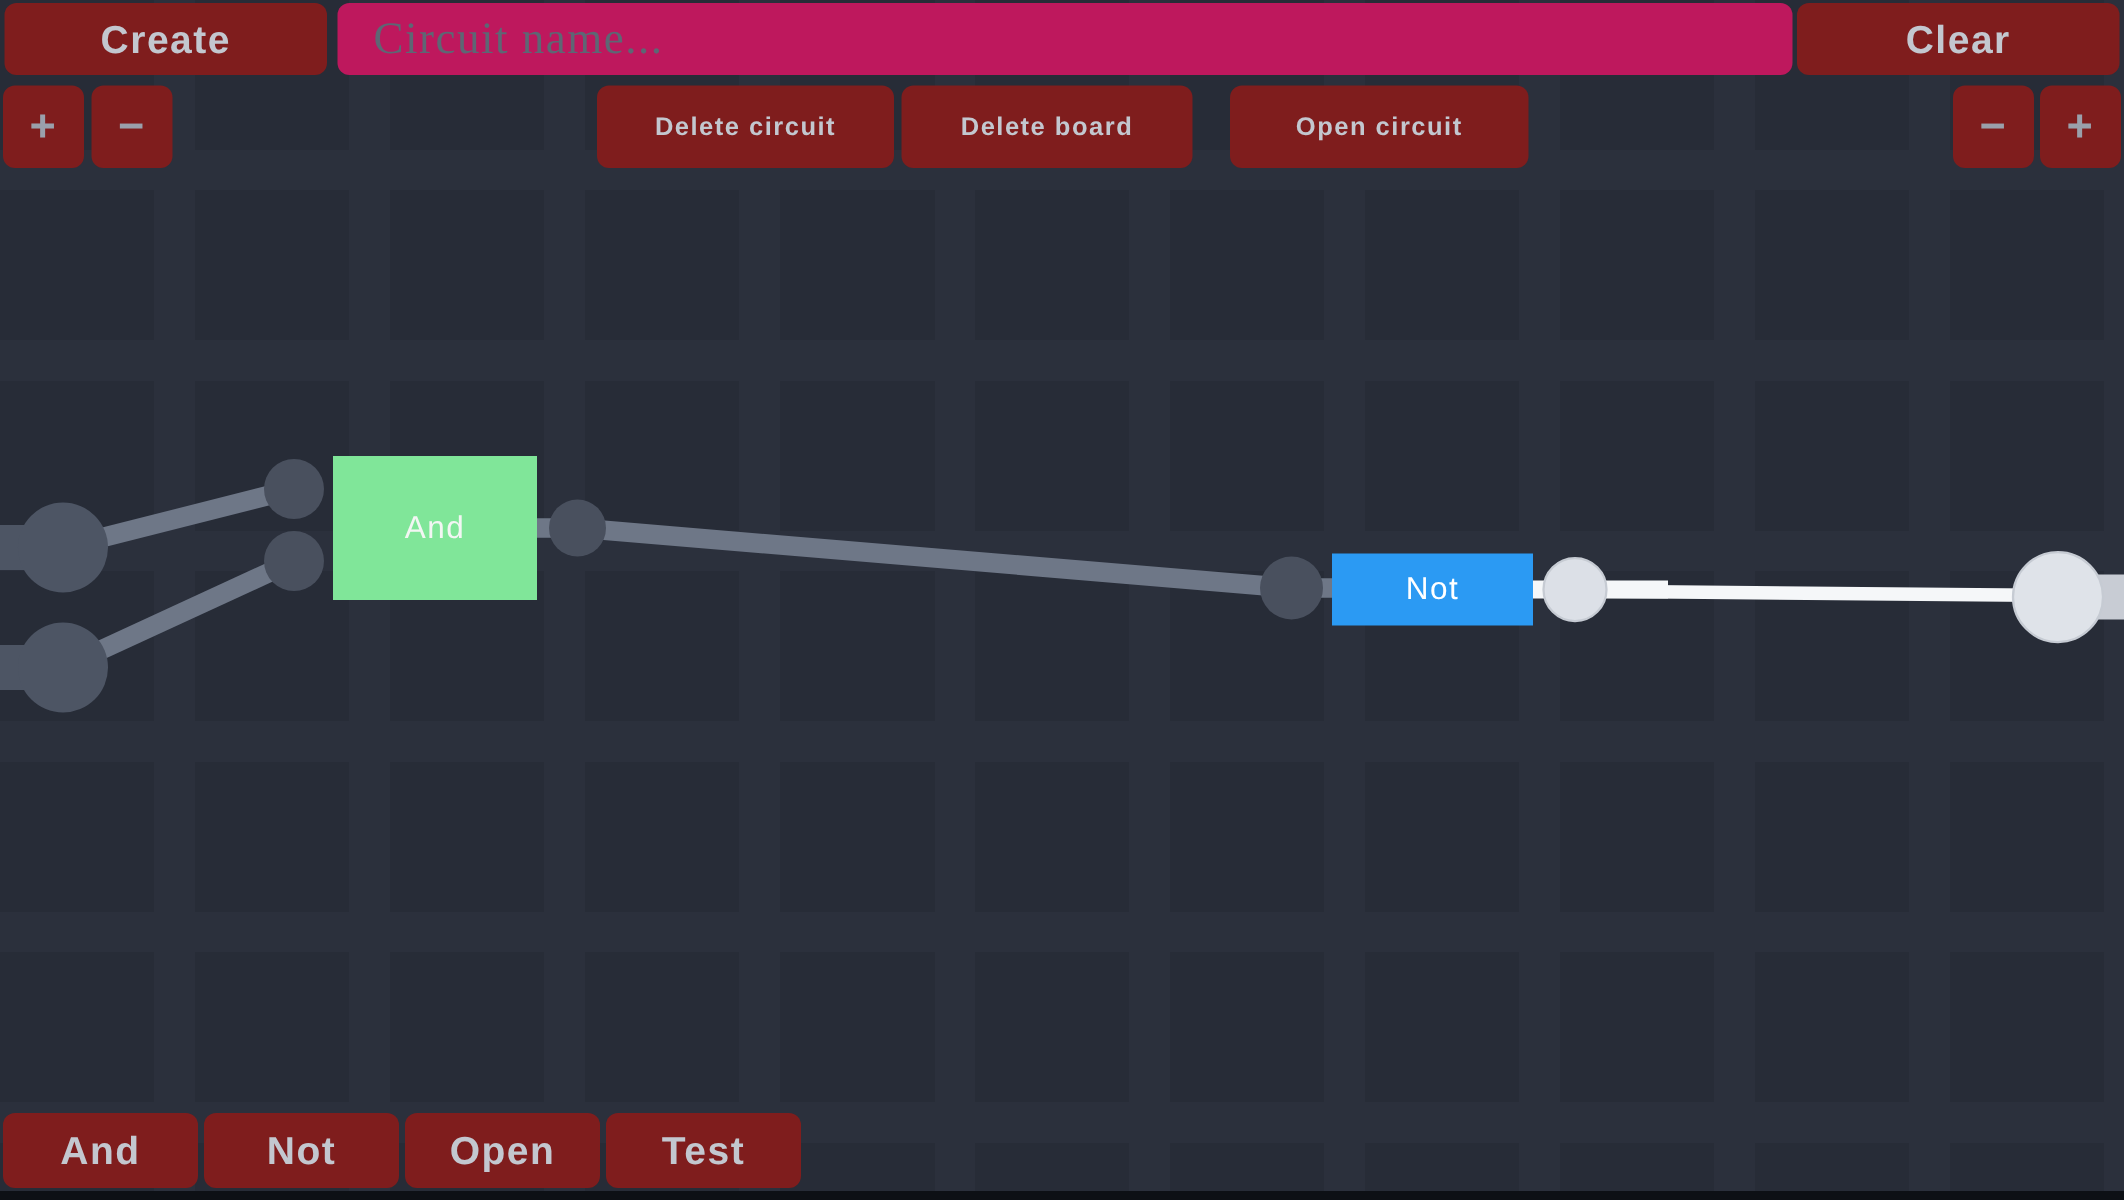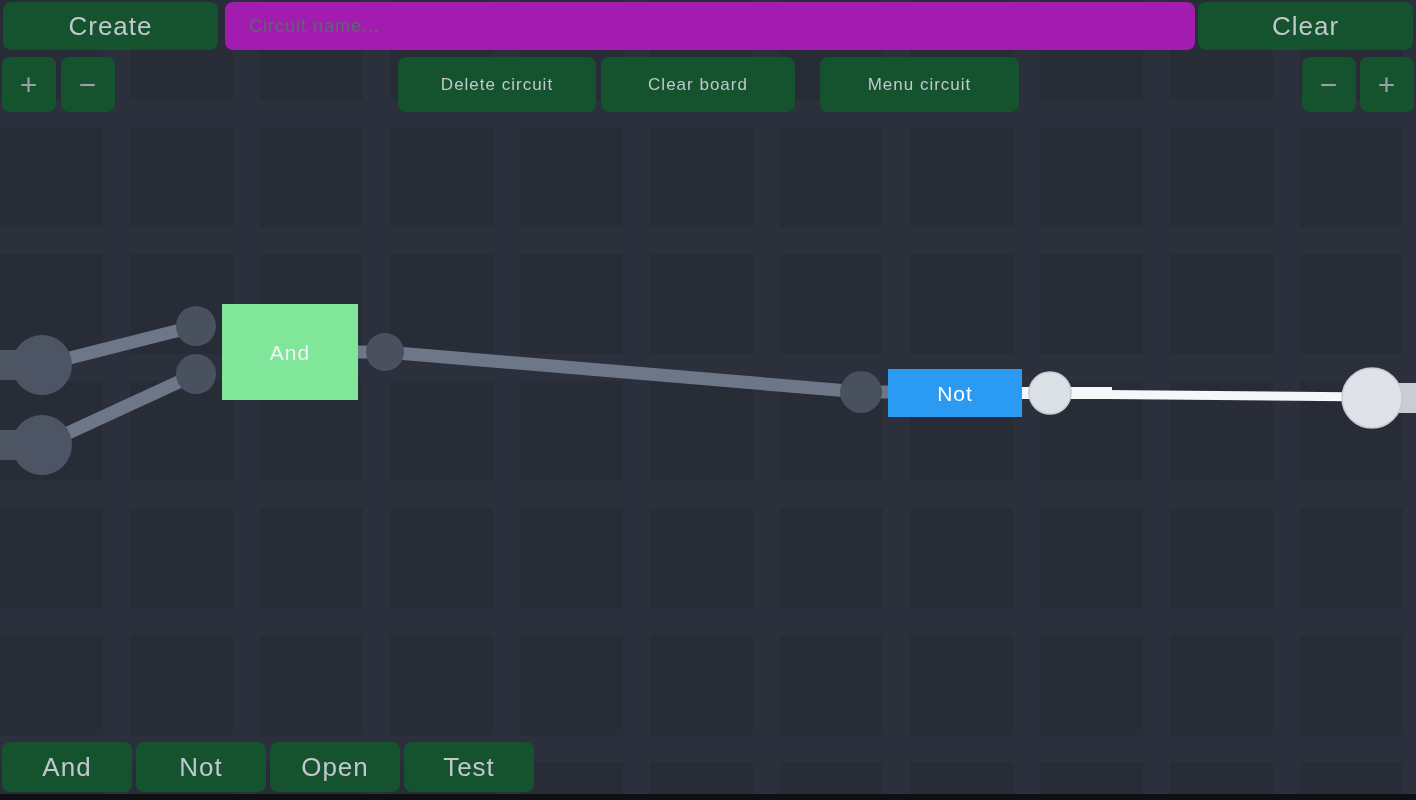--- a/index.html
+++ b/index.html
@@ -8,38 +8,38 @@
     font-family:"Liberation Sans", sans-serif;
     background-color:#272c37;
     background-image:
       repeating-linear-gradient(to right, transparent 0 103px, #2b303c 103px 130px),
       repeating-linear-gradient(to bottom, transparent 0 100px, #2b303c 100px 127px);
     position:relative;
     color:#c3c7cf;
   }
   .btn {
     position:absolute;
-    background:#14532d;
+    background:#7f1d1d;
     border-radius:8px;
     display:flex; align-items:center; justify-content:center;
-    font-weight:400;
+    font-weight:700;
     letter-spacing:1px;
     color:#c3c7cf;
     cursor:pointer;
     user-select:none;
   }
   .top-btn { top:2px; height:48px; font-size:26px; }
   .tool-btn { top:57px; height:55px; font-size:17px; }
   .zoom-btn { top:57px; height:55px; width:54px; font-size:30px; color:#9aa0ab; }
   .palette-btn { top:742px; height:50px; width:130px; font-size:26px; }
   #circuit-name {
     position:absolute; top:2px; left:225px; width:970px; height:48px;
-    background:#a21caf; border:none; outline:none; border-radius:8px;
-    font-family:Liberation Sans, sans-serif;
-    font-size:18px; font-weight:300; letter-spacing:1px;
+    background:#be185d; border:none; outline:none; border-radius:8px;
+    font-family:Liberation Serif, serif;
+    font-size:30px; font-weight:300; letter-spacing:1px;
     color:#c3c7cf; padding:0 0 0 24px;
   }
   #circuit-name::placeholder { color:#5e6674; opacity:1; }
   #circuit-svg { position:absolute; left:0; top:0; }
   #bottom-strip {
     position:absolute; left:0; top:794px; width:1416px; height:6px;
     background:#0d1015;
   }
   svg text {
     font-family:"Liberation Sans", sans-serif;
@@ -77,22 +77,22 @@
 <div class="btn top-btn" style="left:3px; width:215px;">Create</div>
 
 <input id="circuit-name" type="text" placeholder="Circuit name..." style="">
 
 <div class="btn top-btn" style="left:1198px; width:215px;">Clear</div>
 
 <div class="btn zoom-btn" style="left:2px;">+</div>
 <div class="btn zoom-btn" style="left:61px;">−</div>
 
 <div class="btn tool-btn" style="left:398px; width:198px;">Delete circuit</div>
-<div class="btn tool-btn" style="left:601px; width:194px;">Clear board</div>
-<div class="btn tool-btn" style="left:820px; width:199px;">Menu circuit</div>
+<div class="btn tool-btn" style="left:601px; width:194px;">Delete board</div>
+<div class="btn tool-btn" style="left:820px; width:199px;">Open circuit</div>
 
 <div class="btn zoom-btn" style="left:1302px;">−</div>
 <div class="btn zoom-btn" style="left:1360px;">+</div>
 
 <div class="btn palette-btn" style="left:2px;">And</div>
 <div class="btn palette-btn" style="left:136px;">Not</div>
 <div class="btn palette-btn" style="left:270px;">Open</div>
 <div class="btn palette-btn" style="left:404px;">Test</div>
 
 <div id="bottom-strip"></div>

